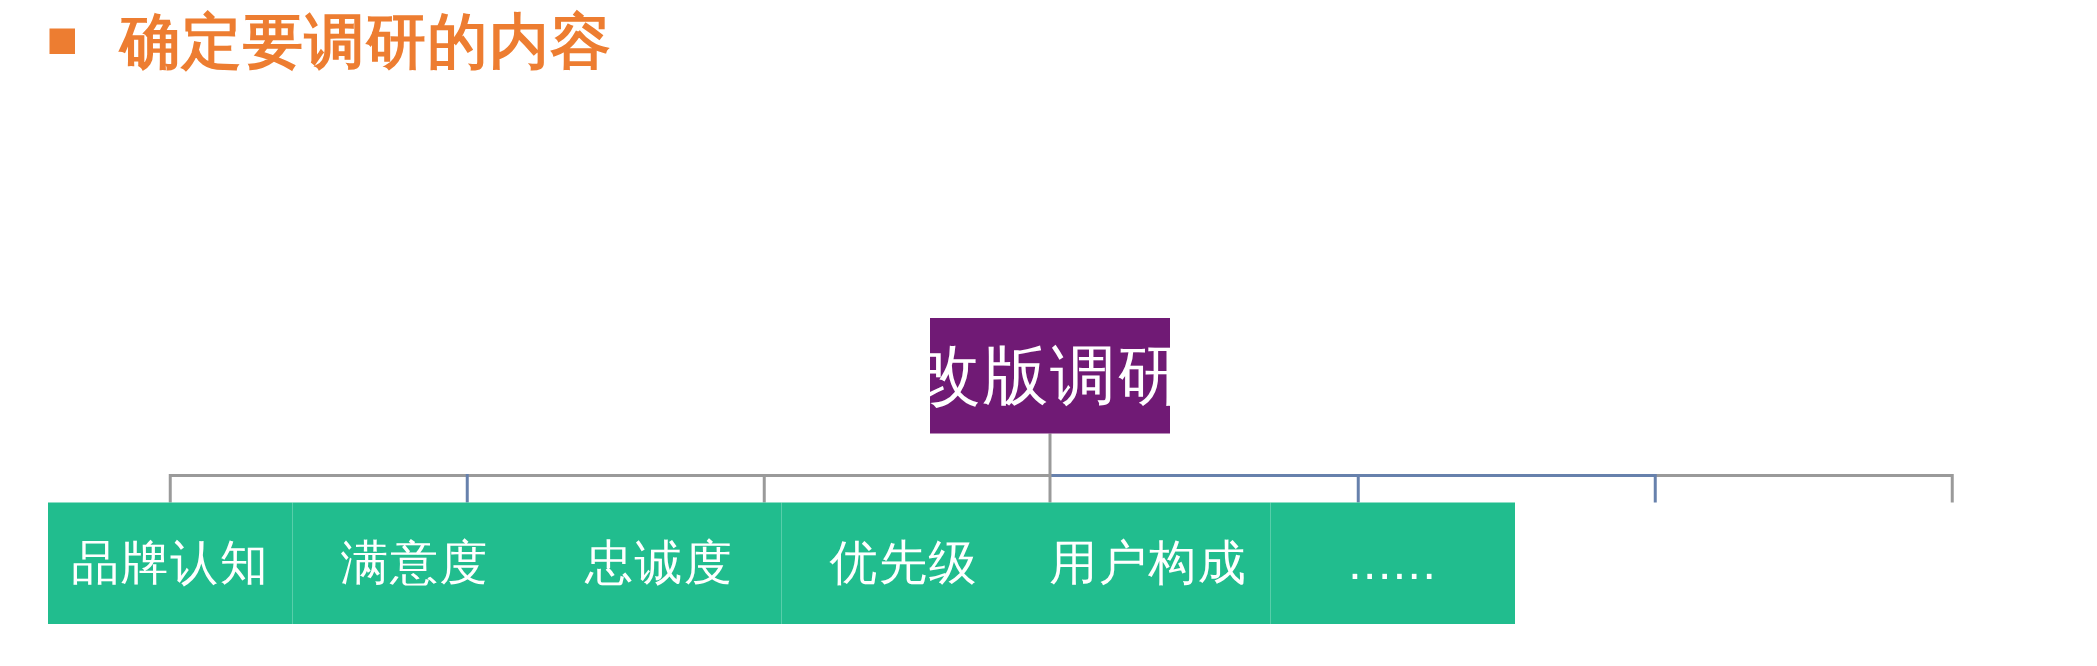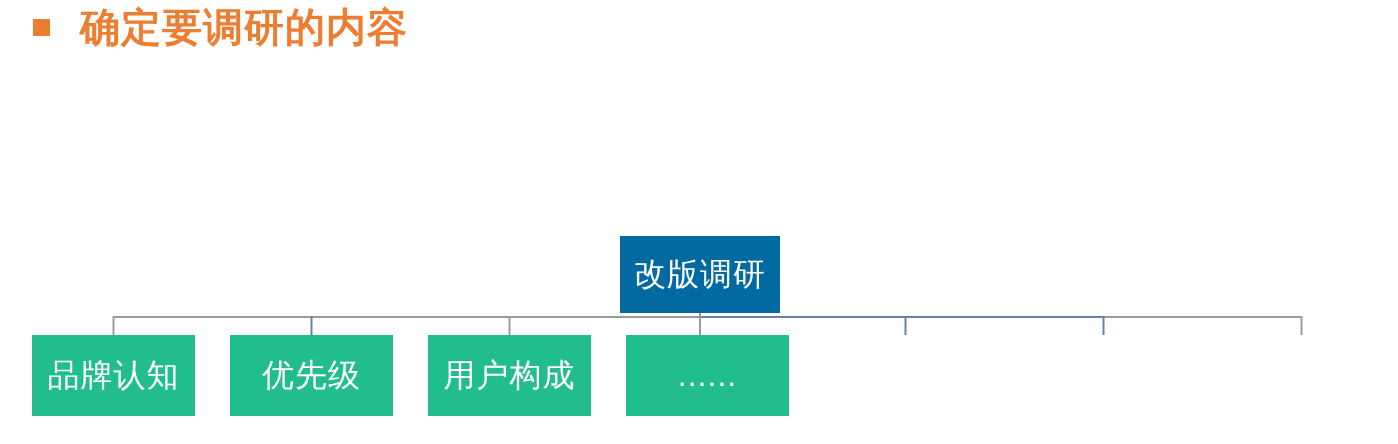--- a/index.html
+++ b/index.html
@@ -33,35 +33,34 @@
   
   .connectors {
     position: absolute; left: 0; top: 0;
     width: 1398px; height: 444px;
     pointer-events: none;
   }
 
   
   .node {
     position: absolute;
-    background: #0369a1;
+    background: #701a75;
     color: #ffffff;
     display: flex; align-items: center; justify-content: center;
-    font-size: 32px;
+    font-size: 44px;
     letter-spacing: 1px;
     white-space: nowrap;
-    margin-top: 24px;
   }
   .root-node {
     left: 620px; top: 212px;
     width: 160px; height: 77px;
   }
   .children-row {
     position: absolute; left: 32px; top: 335px;
-    display: flex; gap: 35px;
+    display: flex; 
   }
   .child-node {
     position: relative;
     flex: 0 0 auto;
     width: 163px; height: 81px;
     background: #21BD8E;
     color: #ffffff;
     display: flex; align-items: center; justify-content: center;
     font-size: 32px;
     letter-spacing: 1px;
@@ -97,20 +96,26 @@
 
   <div class="node root-node">
     <span>改版调研</span>
   </div>
 
   <div class="children-row">
     <div class="child-node">
       <span>品牌认知</span>
     </div>
     <div class="child-node">
+      <span>满意度</span>
+    </div>
+    <div class="child-node">
+      <span>忠诚度</span>
+    </div>
+    <div class="child-node">
       <span>优先级</span>
     </div>
     <div class="child-node">
       <span>用户构成</span>
     </div>
     <div class="child-node">
       <span>......</span>
     </div>
   </div>
 

